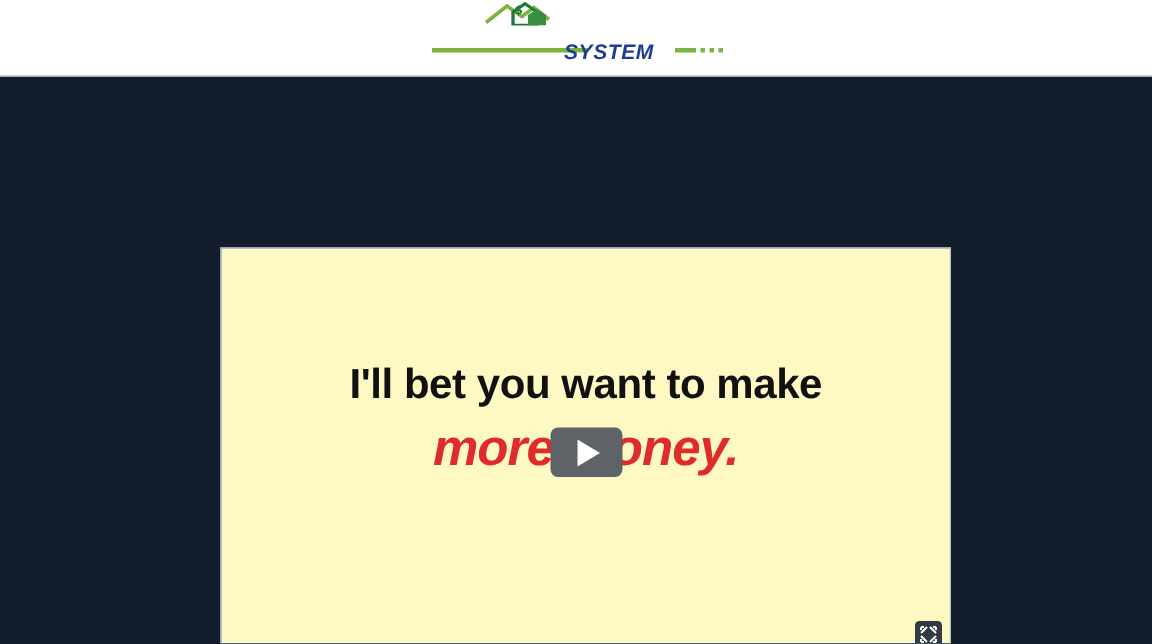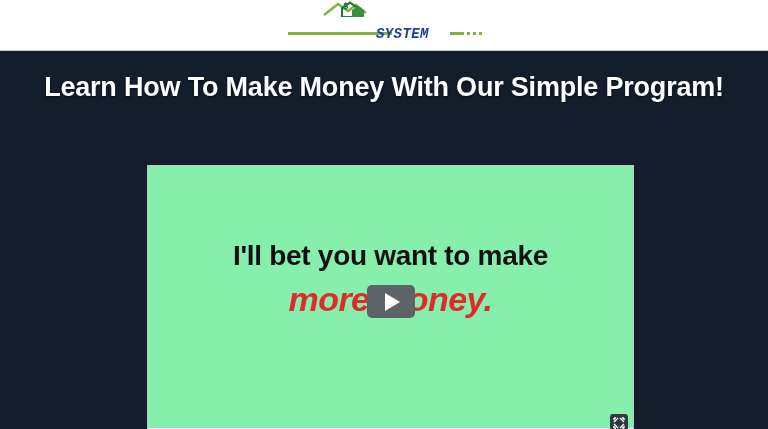--- a/index.html
+++ b/index.html
@@ -68,21 +68,21 @@
     left: 4px;
     top: 29px;
     width: 104px;
     height: 3px;
     background: #7cb342;
   }
   .logo-system {
     position: absolute;
     left: 92px;
     top: 23px;
-    font-family: Liberation Mono, monospace;
+    font-family: Liberation Sans, sans-serif;
     font-size: 14px;
     font-weight: bold;
     font-style: italic;
     letter-spacing: 0.4px;
     color: #1f3d94;
     white-space: nowrap;
   }
   .logo-rule-right {
     position: absolute;
     left: 166px;
@@ -140,21 +140,21 @@
     border-bottom: none;
     box-sizing: border-box;
     overflow: hidden;
   }
   .video-slide {
     position: absolute;
     left: 0;
     top: 0;
     width: 485px;
     height: 262px;
-    background: #86efac;
+    background: #fef9c3;
   }
   .slide-line1 {
     position: absolute;
     left: 0;
     top: 74px;
     width: 485px;
     text-align: center;
     color: #111111;
     font-family: "Liberation Sans", sans-serif;
     font-size: 28px;
@@ -234,21 +234,20 @@
       <span class="logo-rule-right"></span>
       <span class="logo-dots">
         <i></i>
           <i></i>
           <i></i>
       </span>
     </div>
   </div>
 
   <div class="headline">
-    <span class="line">Learn How To Make Money With Our Simple Program!</span>
   </div>
 
   <div class="video-frame">
     <div class="video-slide">
       <div class="slide-line1">I'll bet you want to make</div>
       <div class="slide-line2">more money.</div>
       <div class="play-button">
         <span class="play-tri"></span>
       </div>
       <div class="fullscreen-button">

